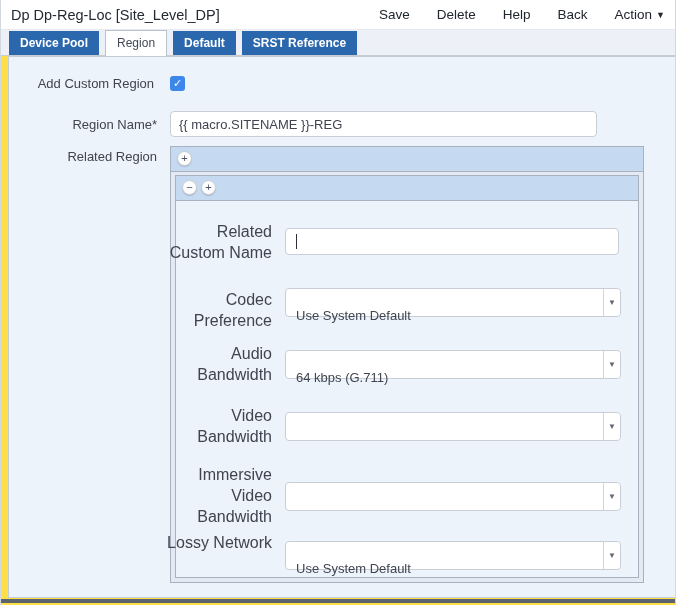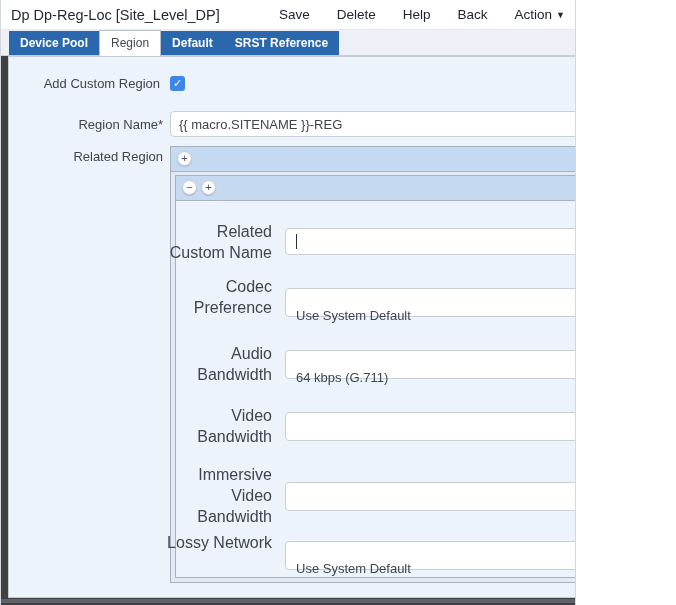--- a/index.html
+++ b/index.html
@@ -1,44 +1,44 @@
 <!DOCTYPE html>
 <html><head>
 <meta charset="utf-8">
 <style>
   html,body{margin:0;padding:0;background:#fff;}
   .wrap{
-    position:relative;width:576px;height:605px;background:#404040;
+    position:relative;width:676px;height:605px;background:#fde047;
     font-family:"Liberation Sans","DejaVu Sans",sans-serif;
     color:#3f4450;overflow:hidden;
     border-left:1px solid #d3d8de;border-right:1px solid #d3d8de;box-sizing:border-box;padding-left:44px;
   }
   
   .topbar{position:absolute;left:0;top:0;width:100%;height:30px;background:#fff;
     display:flex;align-items:center;justify-content:space-between;box-sizing:border-box;
     padding:0 10px;border-bottom:1px solid #e6ebf3;}
   .title{font-size:14.5px;color:#242933;}
   .actions{display:flex;align-items:center;gap:27px;font-size:13.5px;color:#20252e;}
   .abtn{cursor:pointer;white-space:nowrap;background:none;border:none;font:inherit;color:inherit;padding:0;}
   .caret{display:inline-block;font-size:9px;color:#20252e;margin-left:4px;vertical-align:1px;}
   
   .tabstrip{position:absolute;left:0;top:30px;width:100%;height:26px;background:#edf1f7;
     border-bottom:1px solid #c6ccd4;box-sizing:border-box;display:flex;align-items:flex-end;padding-left:8px;}
-  .tab{height:24px;line-height:24px;padding:0 11px;margin-right:0;background:#2a67ad;color:#fff;
+  .tab{height:24px;line-height:24px;padding:0 11px;margin-right:6px;background:#2a67ad;color:#fff;
     font-size:12px;font-weight:bold;cursor:pointer;white-space:nowrap;}
   .tab.active{background:#fff;color:#444a55;font-weight:normal;border:1px solid #b9c1cc;border-bottom:none;
     height:26px;line-height:25px;margin-bottom:-1px;position:relative;z-index:2;box-sizing:border-box;}
   
   .content{position:absolute;left:7px;top:56px;width:668px;height:542px;background:#edf3fa;
     border:1px solid #c6ccd4;box-sizing:border-box;}
   .bottombar{position:absolute;left:0;top:599px;width:676px;height:4px;background:#5d636d;}
   
   .flabel{position:absolute;text-align:right;font-size:13px;color:#3f4450;
     display:flex;flex-direction:column;justify-content:center;align-items:flex-end;
-    line-height:21px;white-space:nowrap;overflow:visible;margin-left:6px;}
+    line-height:21px;white-space:nowrap;overflow:visible;}
   .checkbox{position:absolute;width:15px;height:15px;background:#3d87ea;border-radius:3px;
     color:#fff;font-size:11px;font-weight:bold;display:flex;align-items:center;justify-content:center;cursor:pointer;}
   .tinput{position:absolute;background:#fff;border:1px solid #c9ced6;border-radius:4px;
     font-size:13px;color:#3f4450;box-sizing:border-box;padding:0 8px;font-family:inherit;}
   
   .panel{position:absolute;border:1px solid #a9b1bf;background:#e4eaf3;box-sizing:border-box;}
   .panel-h{height:24px;background:#c5d9f1;border-bottom:1px solid #a9b1bf;position:relative;}
   .circ{position:absolute;top:4px;width:15px;height:15px;border-radius:50%;background:#fdfdfd;
     border:1px solid #c7ccd4;box-shadow:0 1px 1px rgba(0,0,0,.15);color:#4a5164;
     font-size:11px;line-height:13px;text-align:center;cursor:pointer;box-sizing:border-box;padding:0;}
@@ -110,21 +110,21 @@
 
           <div class="row-label" style="top:28px;">
             <span>Related</span>
             <span>Custom Name</span>
           </div>
           <div class="ctrl" style="top:28px;">
             <input class="itext" value="" style="">
             <div class="cursorbar"></div>
           </div>
 
-          <div class="row-label" style="top:76px;justify-content:space-between;">
+          <div class="row-label" style="top:96px;">
             <span>Codec</span>
             <span>Preference</span>
           </div>
           <div class="ctrl" style="top:88px;">
             <div class="combo">
               <span class="val">Use System Default</span>
               <span class="arr">▼</span>
             </div>
           </div>
 

